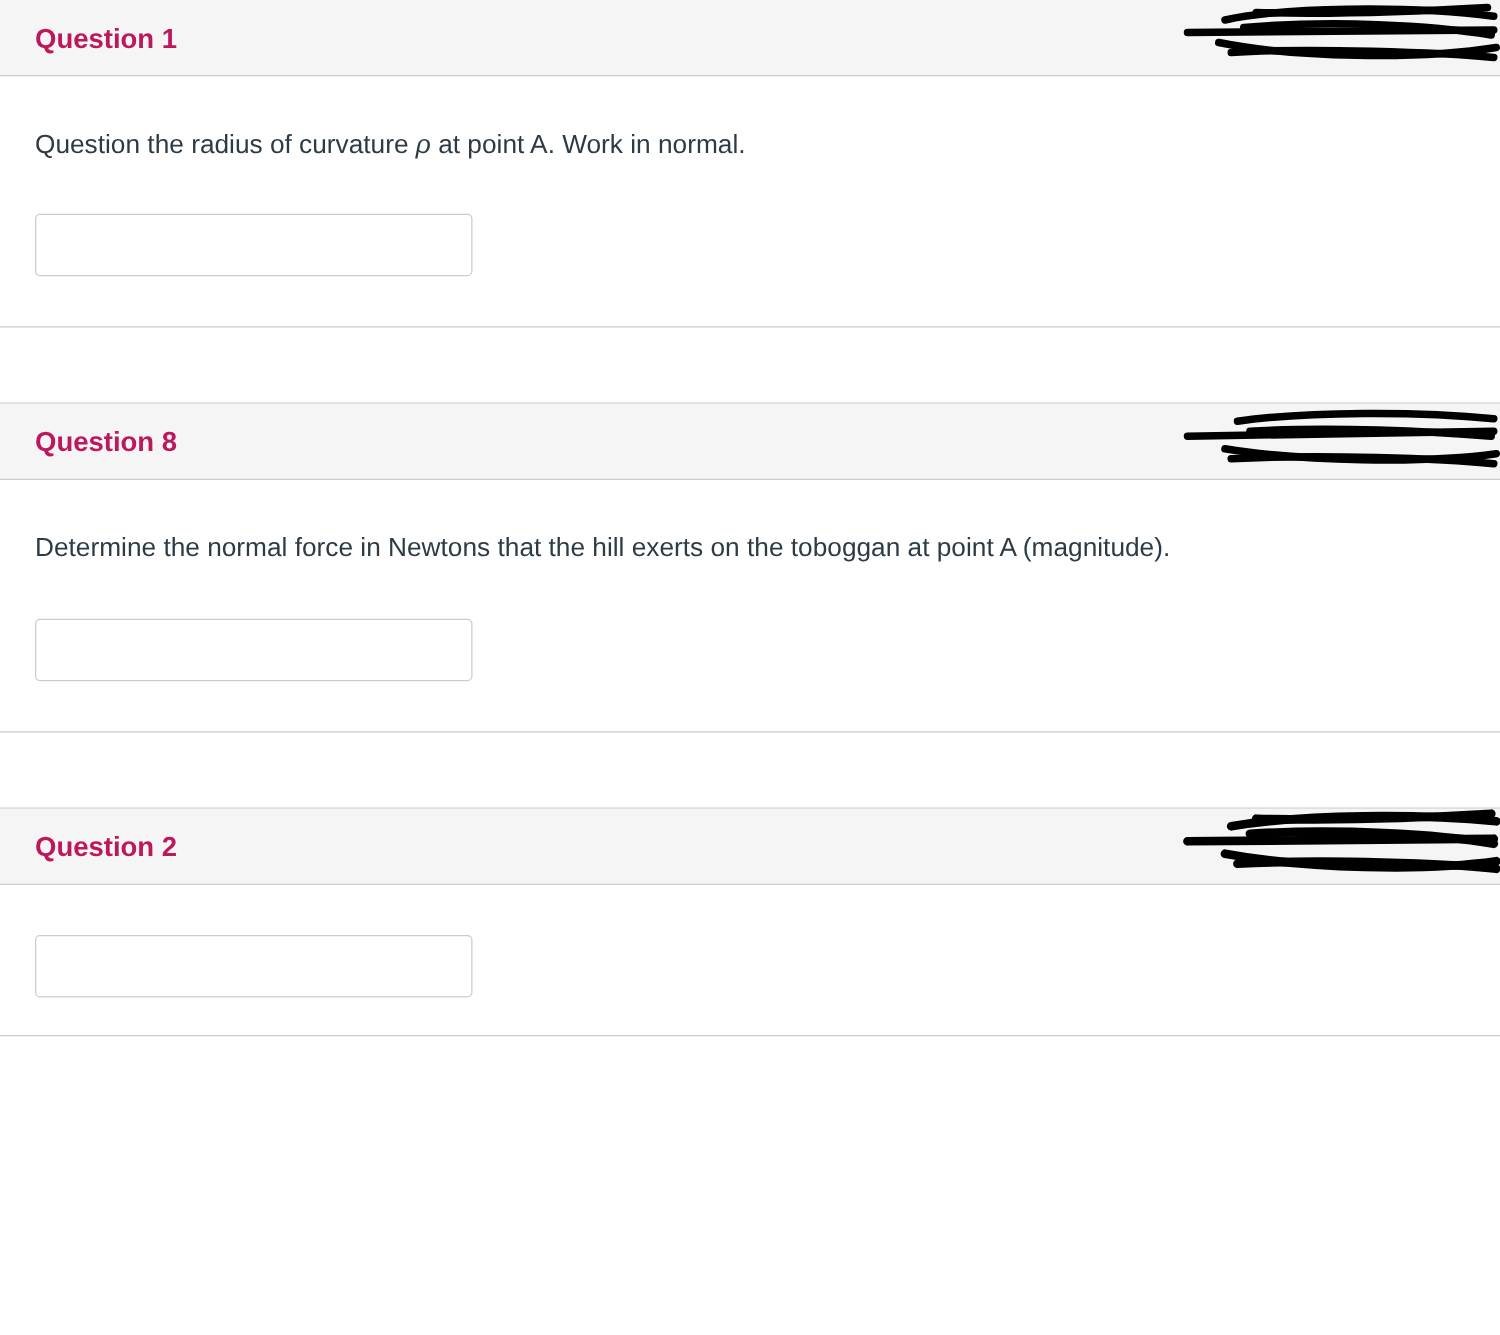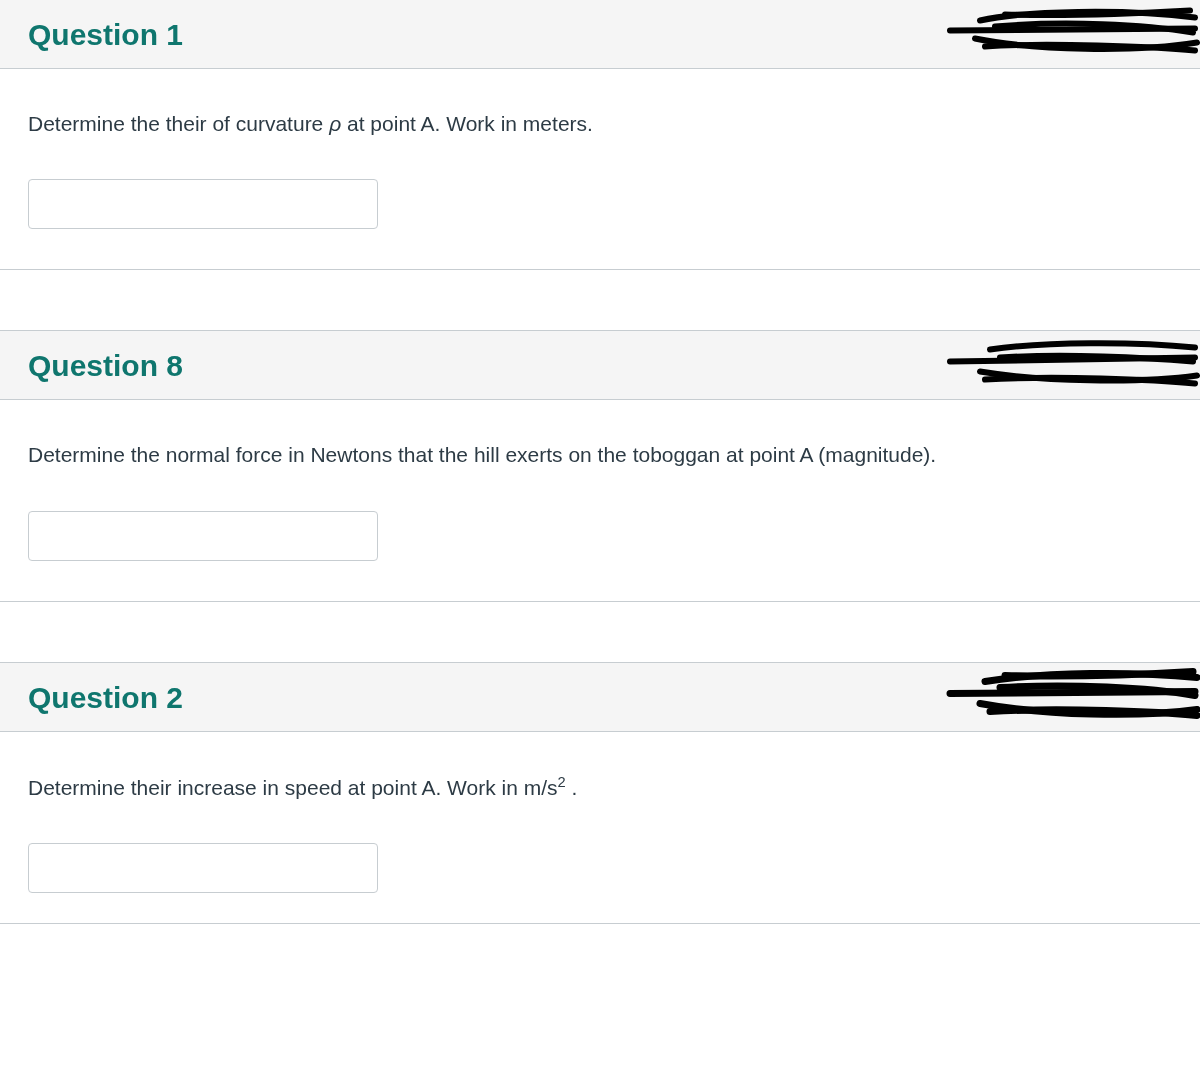--- a/index.html
+++ b/index.html
@@ -21,22 +21,22 @@
   }
   .question-block:first-child { margin-top: 0; }
   .question-header {
     background: #f5f5f5;
     border-bottom: 1px solid #c7cdd1;
     padding: 18px 28px 16px 28px;
     position: relative;
   }
   .question-title {
     font-weight: 700;
-    font-size: 30px;
-    color: #0f766e;
+    font-size: 22px;
+    color: #be185d;
   }
   .scribble {
     position: absolute;
     right: -5px;
     top: 50%;
     transform: translateY(-50%);
   }
   .question-body {
     padding: 40px 28px 40px 28px;
   }
@@ -72,21 +72,21 @@
           <path d="M30 36 C90 48, 190 50, 252 40"></path>
           <path d="M50 24 C120 18, 200 22, 248 30"></path>
           <path d="M40 44 C100 40, 210 44, 250 48"></path>
           <path d="M60 12 C130 14, 210 10, 245 8"></path>
         </g>
       </svg>
     </span>
   </div>
   <div class="question-body">
     <div class="prompt">
-      <span>Determine the their of curvature </span><span class="it">ρ</span><span> at point A.  Work in meters.</span>
+      <span>Question the radius of curvature </span><span class="it">ρ</span><span> at point A.  Work in normal.</span>
     </div>
     <input type="text" class="answer-input" value="" style="">
   </div>
 </div>
 
 <div class="question-block">
   <div class="question-header">
     <span class="question-title">Question 8</span>
     <span class="scribble">
       <svg width="260" height="58" viewBox="0 0 260 58">
@@ -118,18 +118,15 @@
           <path d="M40 16 C100 6, 190 6, 252 12"></path>
           <path d="M35 38 C100 50, 195 52, 252 44"></path>
           <path d="M55 22 C125 18, 205 22, 250 30"></path>
           <path d="M45 46 C115 42, 215 46, 252 50"></path>
           <path d="M60 10 C140 12, 215 8, 248 6"></path>
         </g>
       </svg>
     </span>
   </div>
   <div class="question-body">
-    <div class="prompt">
-      <span>Determine their increase in speed at point A.  Work in m/s</span><sup>2</sup><span> .</span>
-    </div>
     <input type="text" class="answer-input" value="" style="">
   </div>
 </div>
 
 </body></html>

